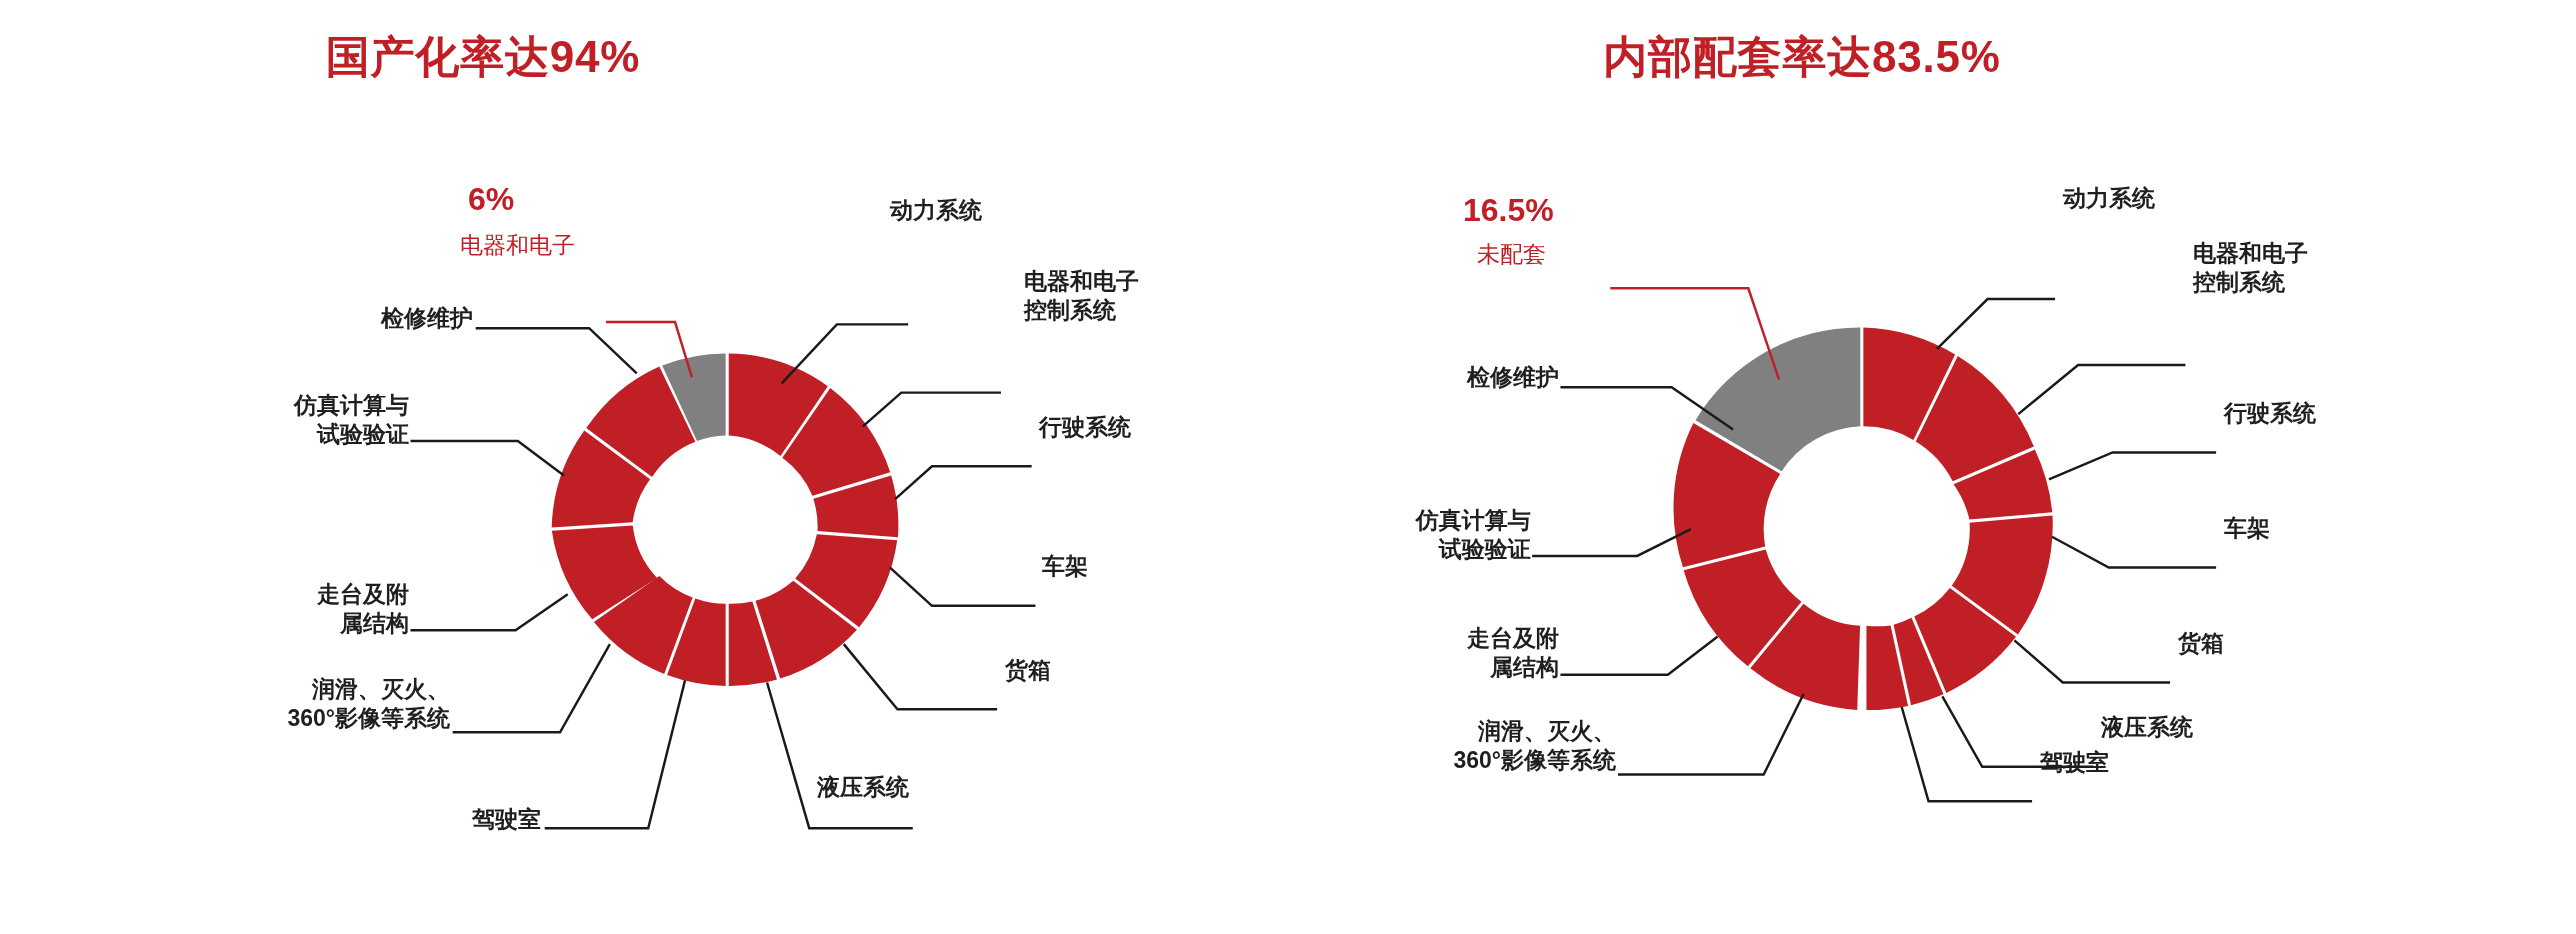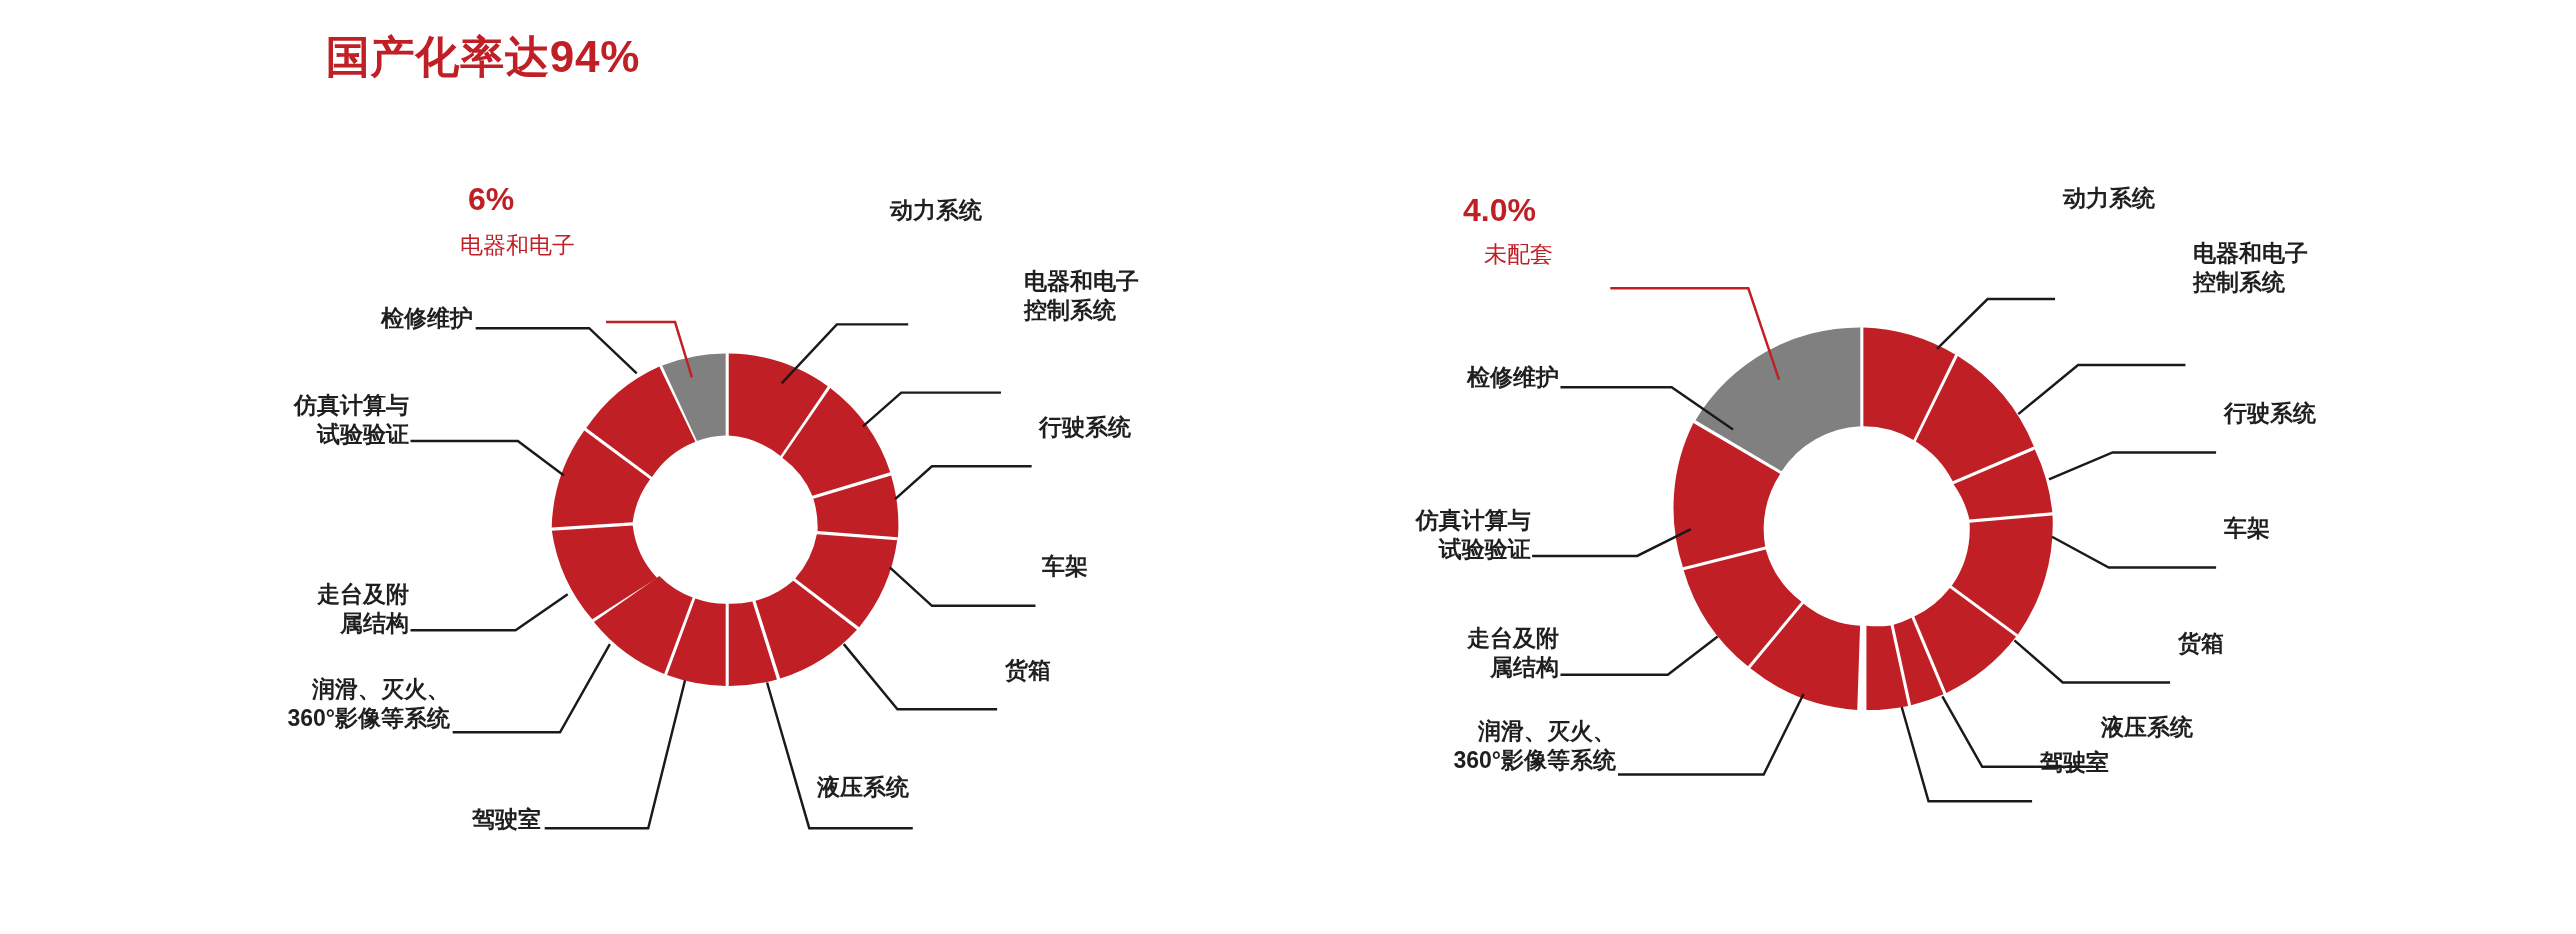--- a/index.html
+++ b/index.html
@@ -113,20 +113,21 @@
 360°影像等系统</div>
     <div class="lbl r" style="left:188px;top:548px;width:221px;">走台及附
 属结构</div>
     <div class="lbl r" style="left:157px;top:359px;width:252px;">仿真计算与
 试验验证</div>
     <div class="lbl r" style="left:275px;top:272px;width:198px;">检修维护</div>
   </div>
 
   <div class="panel panel-right">
 
+    <div class="chart-title">内部配套率达83.5%</div>
 
     <svg class="donut" viewBox="0 0 1679 1218">
 
       <g>
         <path fill="#808080" d="M 746 427 A 249 249 0 0 0 531.1 547.9 L 643.4 614.6 A 130 130 0 0 1 746 556 Z"></path>
       </g>
       <g>
         <path fill="#C01F26" d="M 750 427 A 249 249 0 0 1 869.7 462.2 L 815.3 573.7 A 130 130 0 0 0 750 556 Z"></path>
       </g>
       <g>
@@ -164,22 +165,22 @@
       <path class="leader" d="M 996 700 L 1070 740 L 1210 740"></path>
       <path class="leader" d="M 947 835 L 1010 890 L 1150 890"></path>
       <path class="leader" d="M 853 908 L 905 1000 L 1050 1000"></path>
       <path class="leader" d="M 800 922 L 835 1045 L 970 1045"></path>
       <path class="leader" d="M 672 905 L 620 1010 L 430 1010"></path>
       <path class="leader" d="M 560 830 L 495 880 L 355 880"></path>
       <path class="leader" d="M 525 690 L 455 725 L 318 725"></path>
       <path class="leader" d="M 580 560 L 500 505 L 355 505"></path>
     </svg>
 
-    <div class="pct-num" style="left:175px;top:192px;">4.0%</div>
-    <div class="pct-sub" style="left:196px;top:239px;">未配套</div>
+    <div class="pct-num" style="left:175px;top:192px;">16.5%</div>
+    <div class="pct-sub" style="left:189px;top:239px;">未配套</div>
 
     <div class="lbl l" style="left:775px;top:184px;">动力系统</div>
     <div class="lbl l" style="left:905px;top:239px;">电器和电子
 控制系统</div>
     <div class="lbl l" style="left:936px;top:399px;">行驶系统</div>
     <div class="lbl l" style="left:936px;top:514px;">车架</div>
     <div class="lbl l" style="left:890px;top:629px;">货箱</div>
     <div class="lbl l" style="left:813px;top:713px;">液压系统</div>
     <div class="lbl l" style="left:752px;top:748px;">驾驶室</div>
     <div class="lbl r" style="left:35px;top:685px;width:293px;">润滑、灭火、

